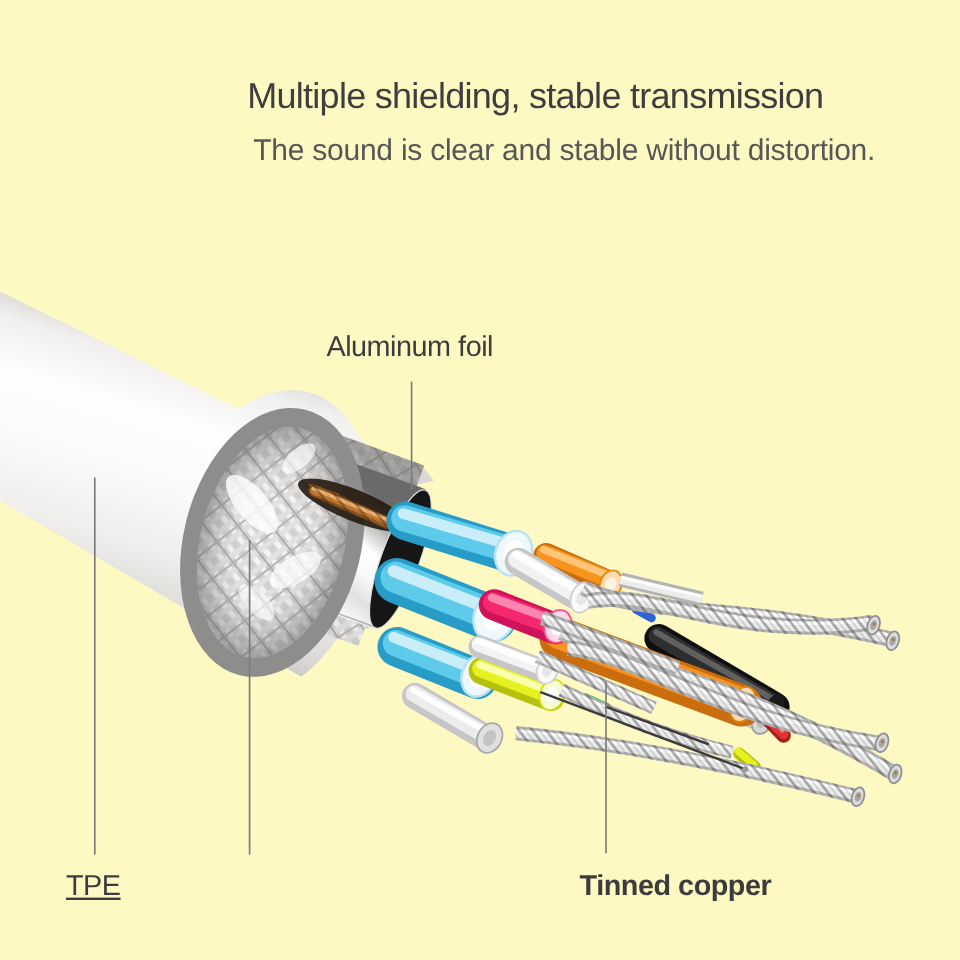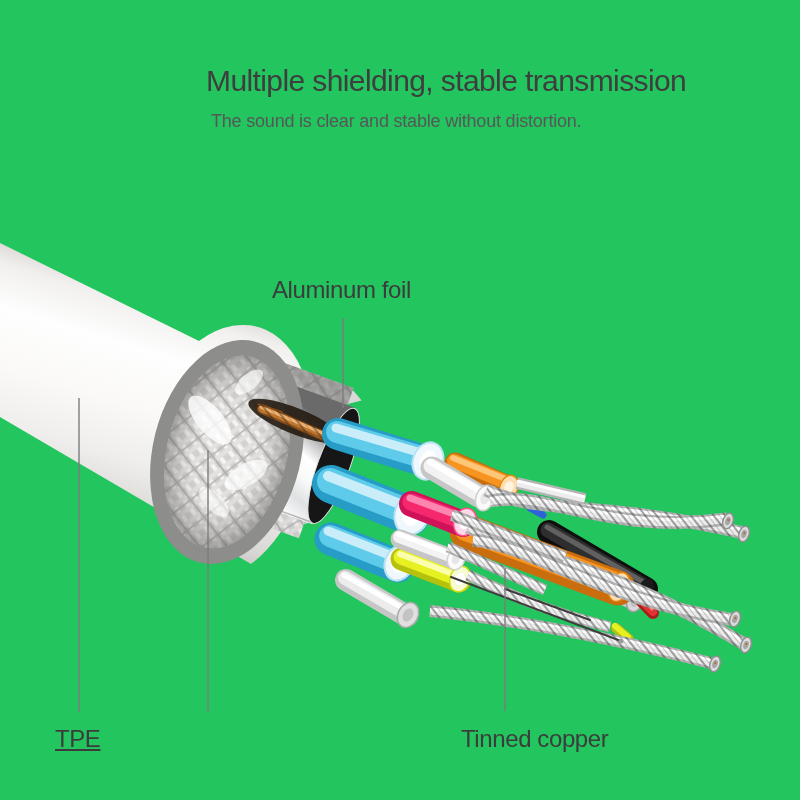--- a/index.html
+++ b/index.html
@@ -1,26 +1,26 @@
 <!DOCTYPE html>
 <html><head>
 <meta charset="utf-8">
 <style>
   html,body{margin:0;padding:0;background:#fff;}
-  .stage{position:relative;width:800px;height:800px;background:#22c55e;overflow:hidden;
+  .stage{position:relative;width:800px;height:800px;background:#fef9c3;overflow:hidden;
          font-family:"Liberation Sans", sans-serif;text-align:center;}
   .title{position:absolute;left:206px;top:64px;font-size:30px;letter-spacing:-0.6px;
          color:#3e3e3e;font-weight:500;white-space:nowrap;}
-  .subtitle{position:absolute;left:211px;top:111px;font-size:18px;letter-spacing:-0.2px;
+  .subtitle{position:absolute;left:211px;top:111px;font-size:25px;letter-spacing:-0.2px;
          color:#575757;white-space:nowrap;}
   .lbl{position:absolute;font-size:24px;letter-spacing:-0.4px;color:#3c3c3c;white-space:nowrap;}
   .lbl-foil{left:272px;top:276px;}
   .lbl-tpe{left:55px;top:725px;text-decoration:underline;}
   .lbl-braid{left:137px;top:725px;}
-  .lbl-copper{left:461px;top:725px;}
+  .lbl-copper{left:483px;top:725px;font-weight:bold;}
   svg{display:block;position:absolute;left:0;top:0;}
   svg line{stroke-linecap:round;}
   .leader{stroke:#7c7c7c;stroke-width:1.4;stroke-linecap:butt;}
   
   .cyB{stroke:#269cc6}.cyH{stroke:#c9eefa}
   .whB{stroke:#c6c6c6}.whH{stroke:#ffffff}
   .orB{stroke:#c96d0e}.orH{stroke:#ffc677}
   .mgB{stroke:#cf125a}.mgH{stroke:#ff85b1}
   .ylB{stroke:#b5c10c}.ylH{stroke:#f9ffad}
   .bkB{stroke:#0e0e0e}.bkH{stroke:#606060}

